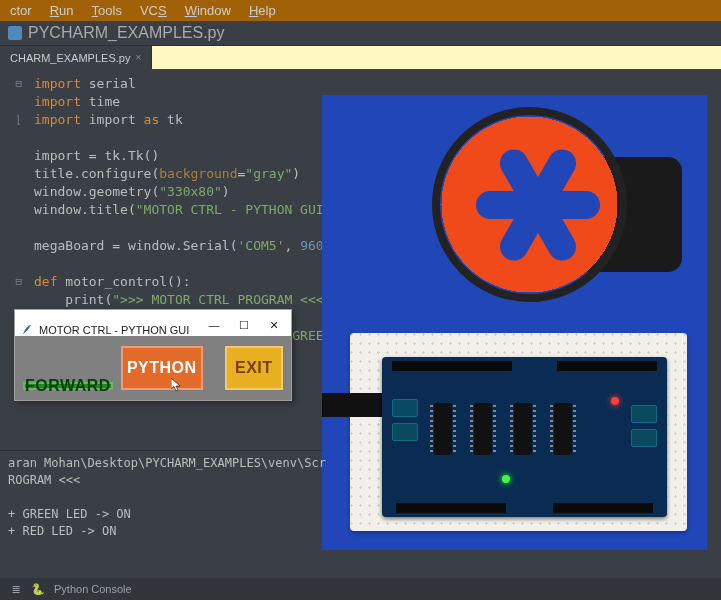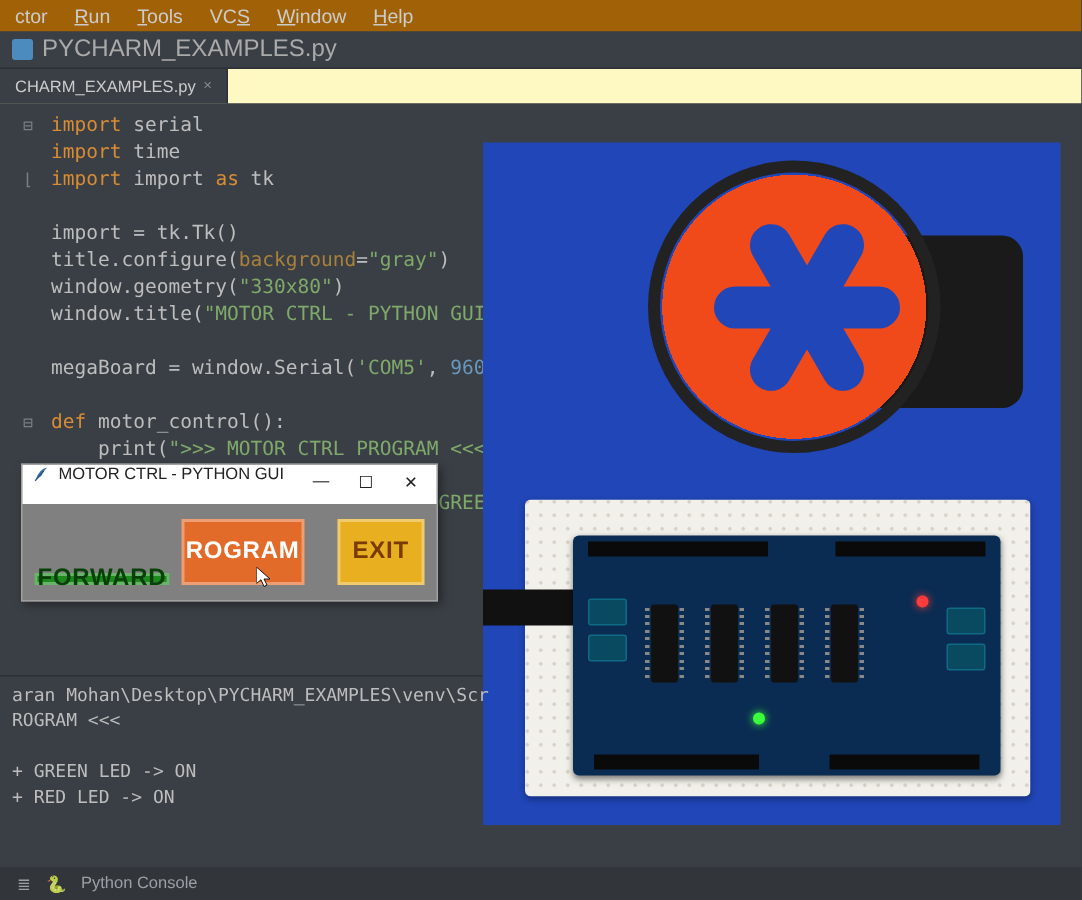--- a/index.html
+++ b/index.html
@@ -83,21 +83,21 @@
   position: absolute;
   left: 14px; top: 309px;
   width: 278px; height: 92px;
   background: #808080;
   border: 1px solid #a0a0a0;
   box-shadow: 2px 2px 6px rgba(0,0,0,0.4);
 }
 .gui-titlebar {
   height: 26px;
   background: #fff;
-  display: flex; align-items: flex-start;
+  display: flex; align-items: flex-end;
   padding: 0 2px 0 6px;
   font-size: 11px;
   color: #222;
 }
 .gui-titlebar .feather {
   width: 13px; height: 13px; margin-right: 5px;
   display: inline-block;
 }
 .gui-titlebar .feather svg { display: block; }
 .gui-titlebar .title { flex: 1; }
@@ -335,21 +335,21 @@
         </svg>
     </span>
     <span class="title">MOTOR CTRL - PYTHON GUI</span>
     <span class="winbtn">—</span>
     <span class="winbtn">☐</span>
     <span class="winbtn">✕</span>
   </div>
   <div class="gui-body">
     <div class="gui-btn forward">FORWARD</div>
     <div class="gui-btn reverse">
-      <span>ROGRAM</span>
+      <span>PYTHON</span>
       <span class="cursor-arrow">
         <svg viewBox="0 0 10 14">
             <path d="M0 0 L0 11 L3 8.5 L5 13 L7 12 L5 8 L9 8 Z" fill="#fff" stroke="#000" stroke-width="0.6"></path>
           </svg>
       </span>
     </div>
     <div class="gui-btn exit">EXIT</div>
   </div>
 </div>
 

